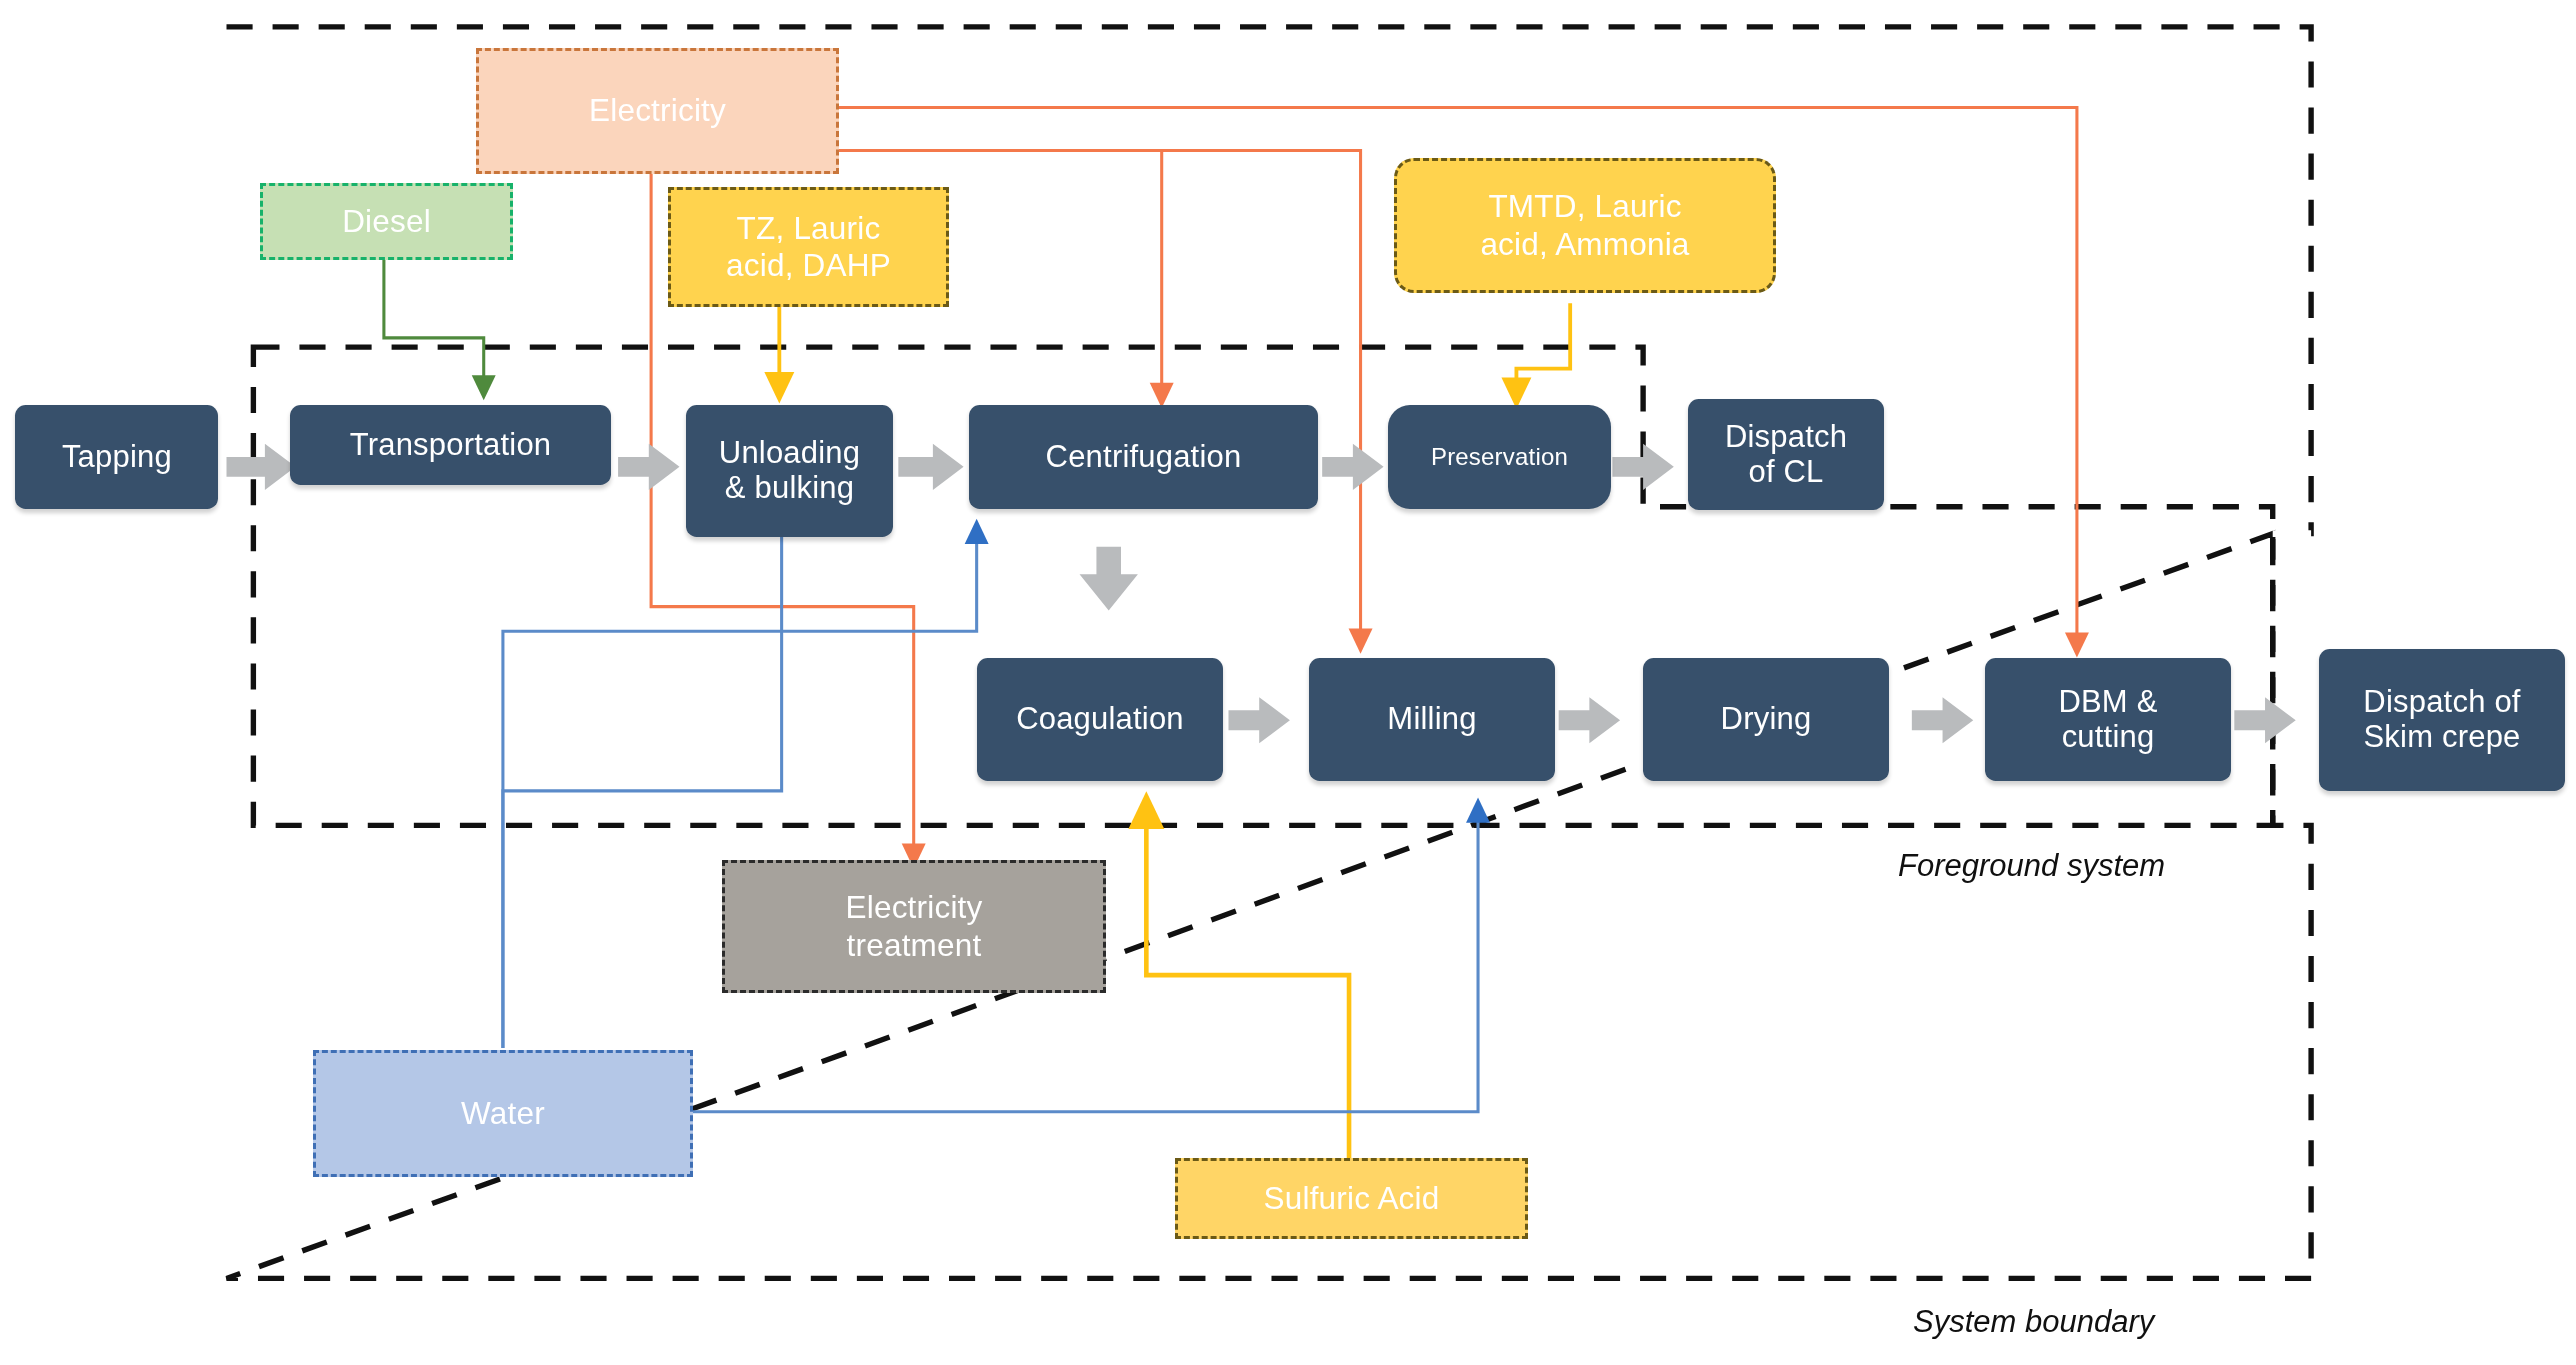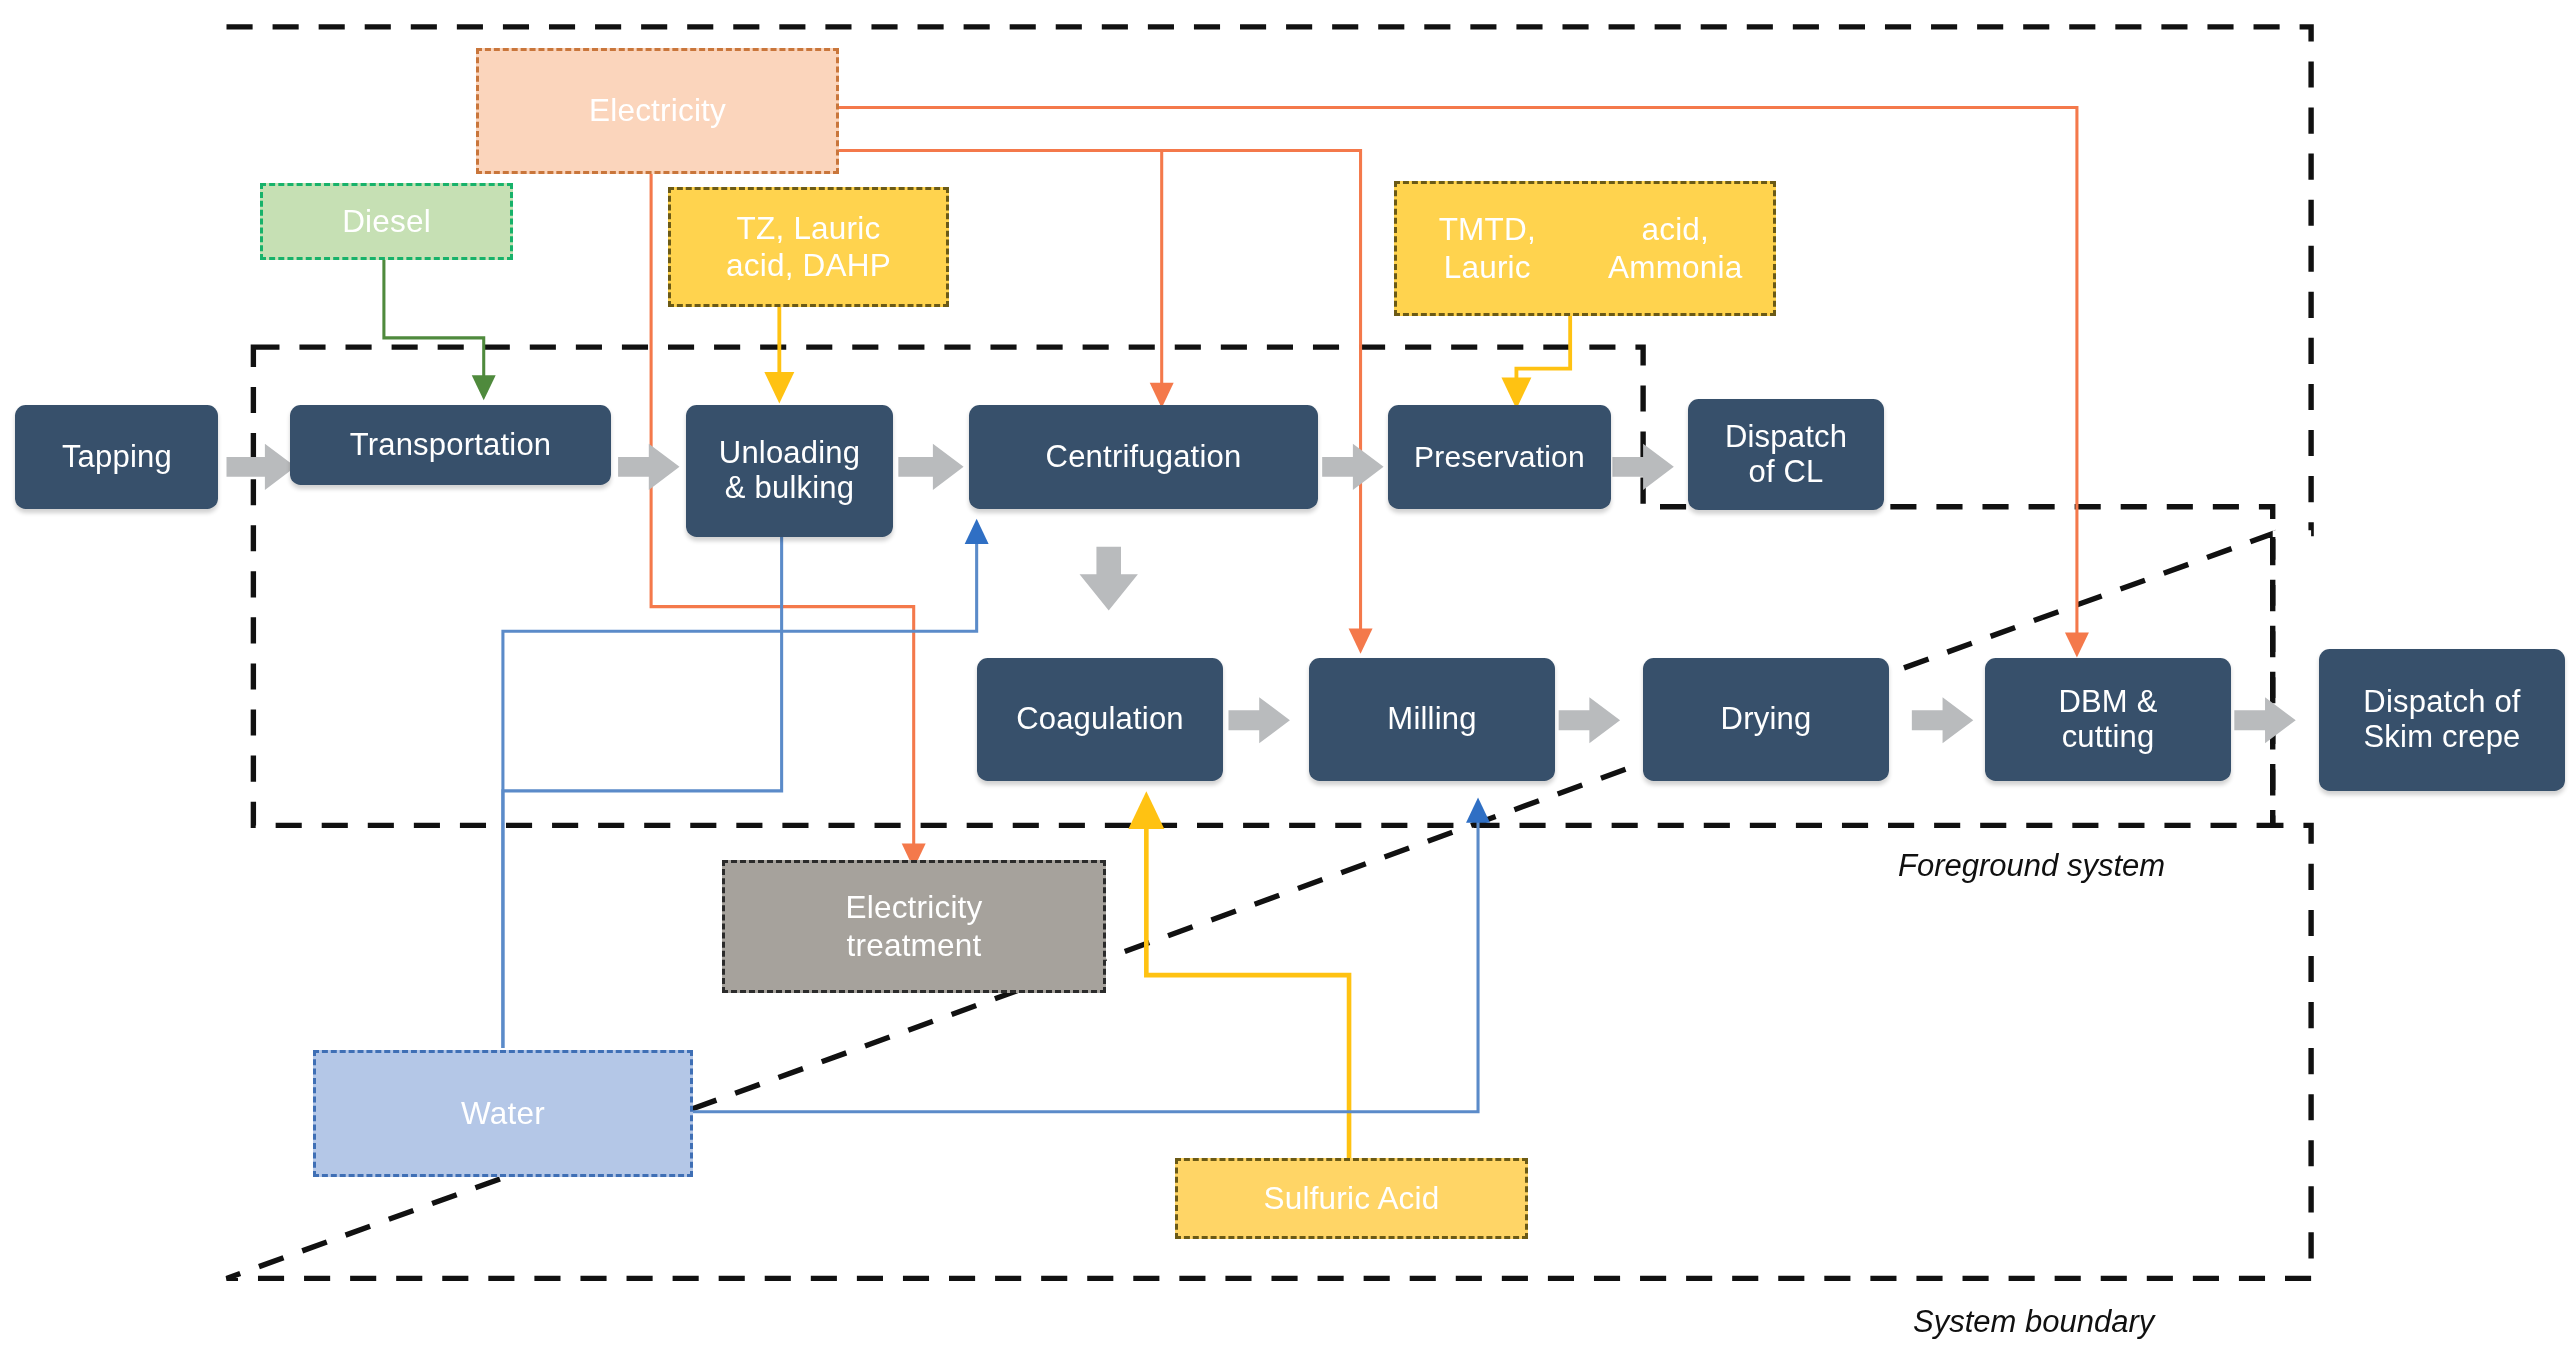--- a/index.html
+++ b/index.html
@@ -118,21 +118,21 @@
 
   <div class="proc" style="left:686px;top:405px;width:207px;height:132px;flex-direction:column;">
     <span>Unloading</span>
     <span>&amp; bulking</span>
   </div>
 
   <div class="proc" style="left:969px;top:405px;width:349px;height:104px;">
     <span>Centrifugation</span>
   </div>
 
-  <div class="proc" style="left:1388px;top:405px;width:223px;height:104px;font-size:30px;">
+  <div class="proc" style="left:1388px;top:405px;width:223px;height:104px;font-size:24px;border-radius:22px;">
     <span>Preservation</span>
   </div>
 
   <div class="proc" style="left:1688px;top:399px;width:196px;height:111px;flex-direction:column;">
     <span>Dispatch</span>
     <span>of CL</span>
   </div>
 
   <div class="proc" style="left:977px;top:658px;width:246px;height:123px;">
     <span>Coagulation</span>
@@ -162,21 +162,21 @@
 
   <div class="res diesel" style="left:260px;top:183px;width:247px;height:71px;">
     <span>Diesel</span>
   </div>
 
   <div class="res chem" style="left:668px;top:187px;width:275px;height:114px;flex-direction:column;">
     <span>TZ, Lauric</span>
     <span>acid, DAHP</span>
   </div>
 
-  <div class="res chem2" style="left:1394px;top:181px;width:376px;height:129px;">
+  <div class="res chem2" style="left:1394px;top:158px;width:376px;height:129px;flex-direction:column;border-radius:20px;">
     <span>TMTD, Lauric</span>
     <span>acid, Ammonia</span>
   </div>
 
   <div class="res waste" style="left:722px;top:860px;width:378px;height:127px;flex-direction:column;">
     <span>Electricity</span>
     <span>treatment</span>
   </div>
 
   <div class="res water" style="left:313px;top:1050px;width:374px;height:121px;">

